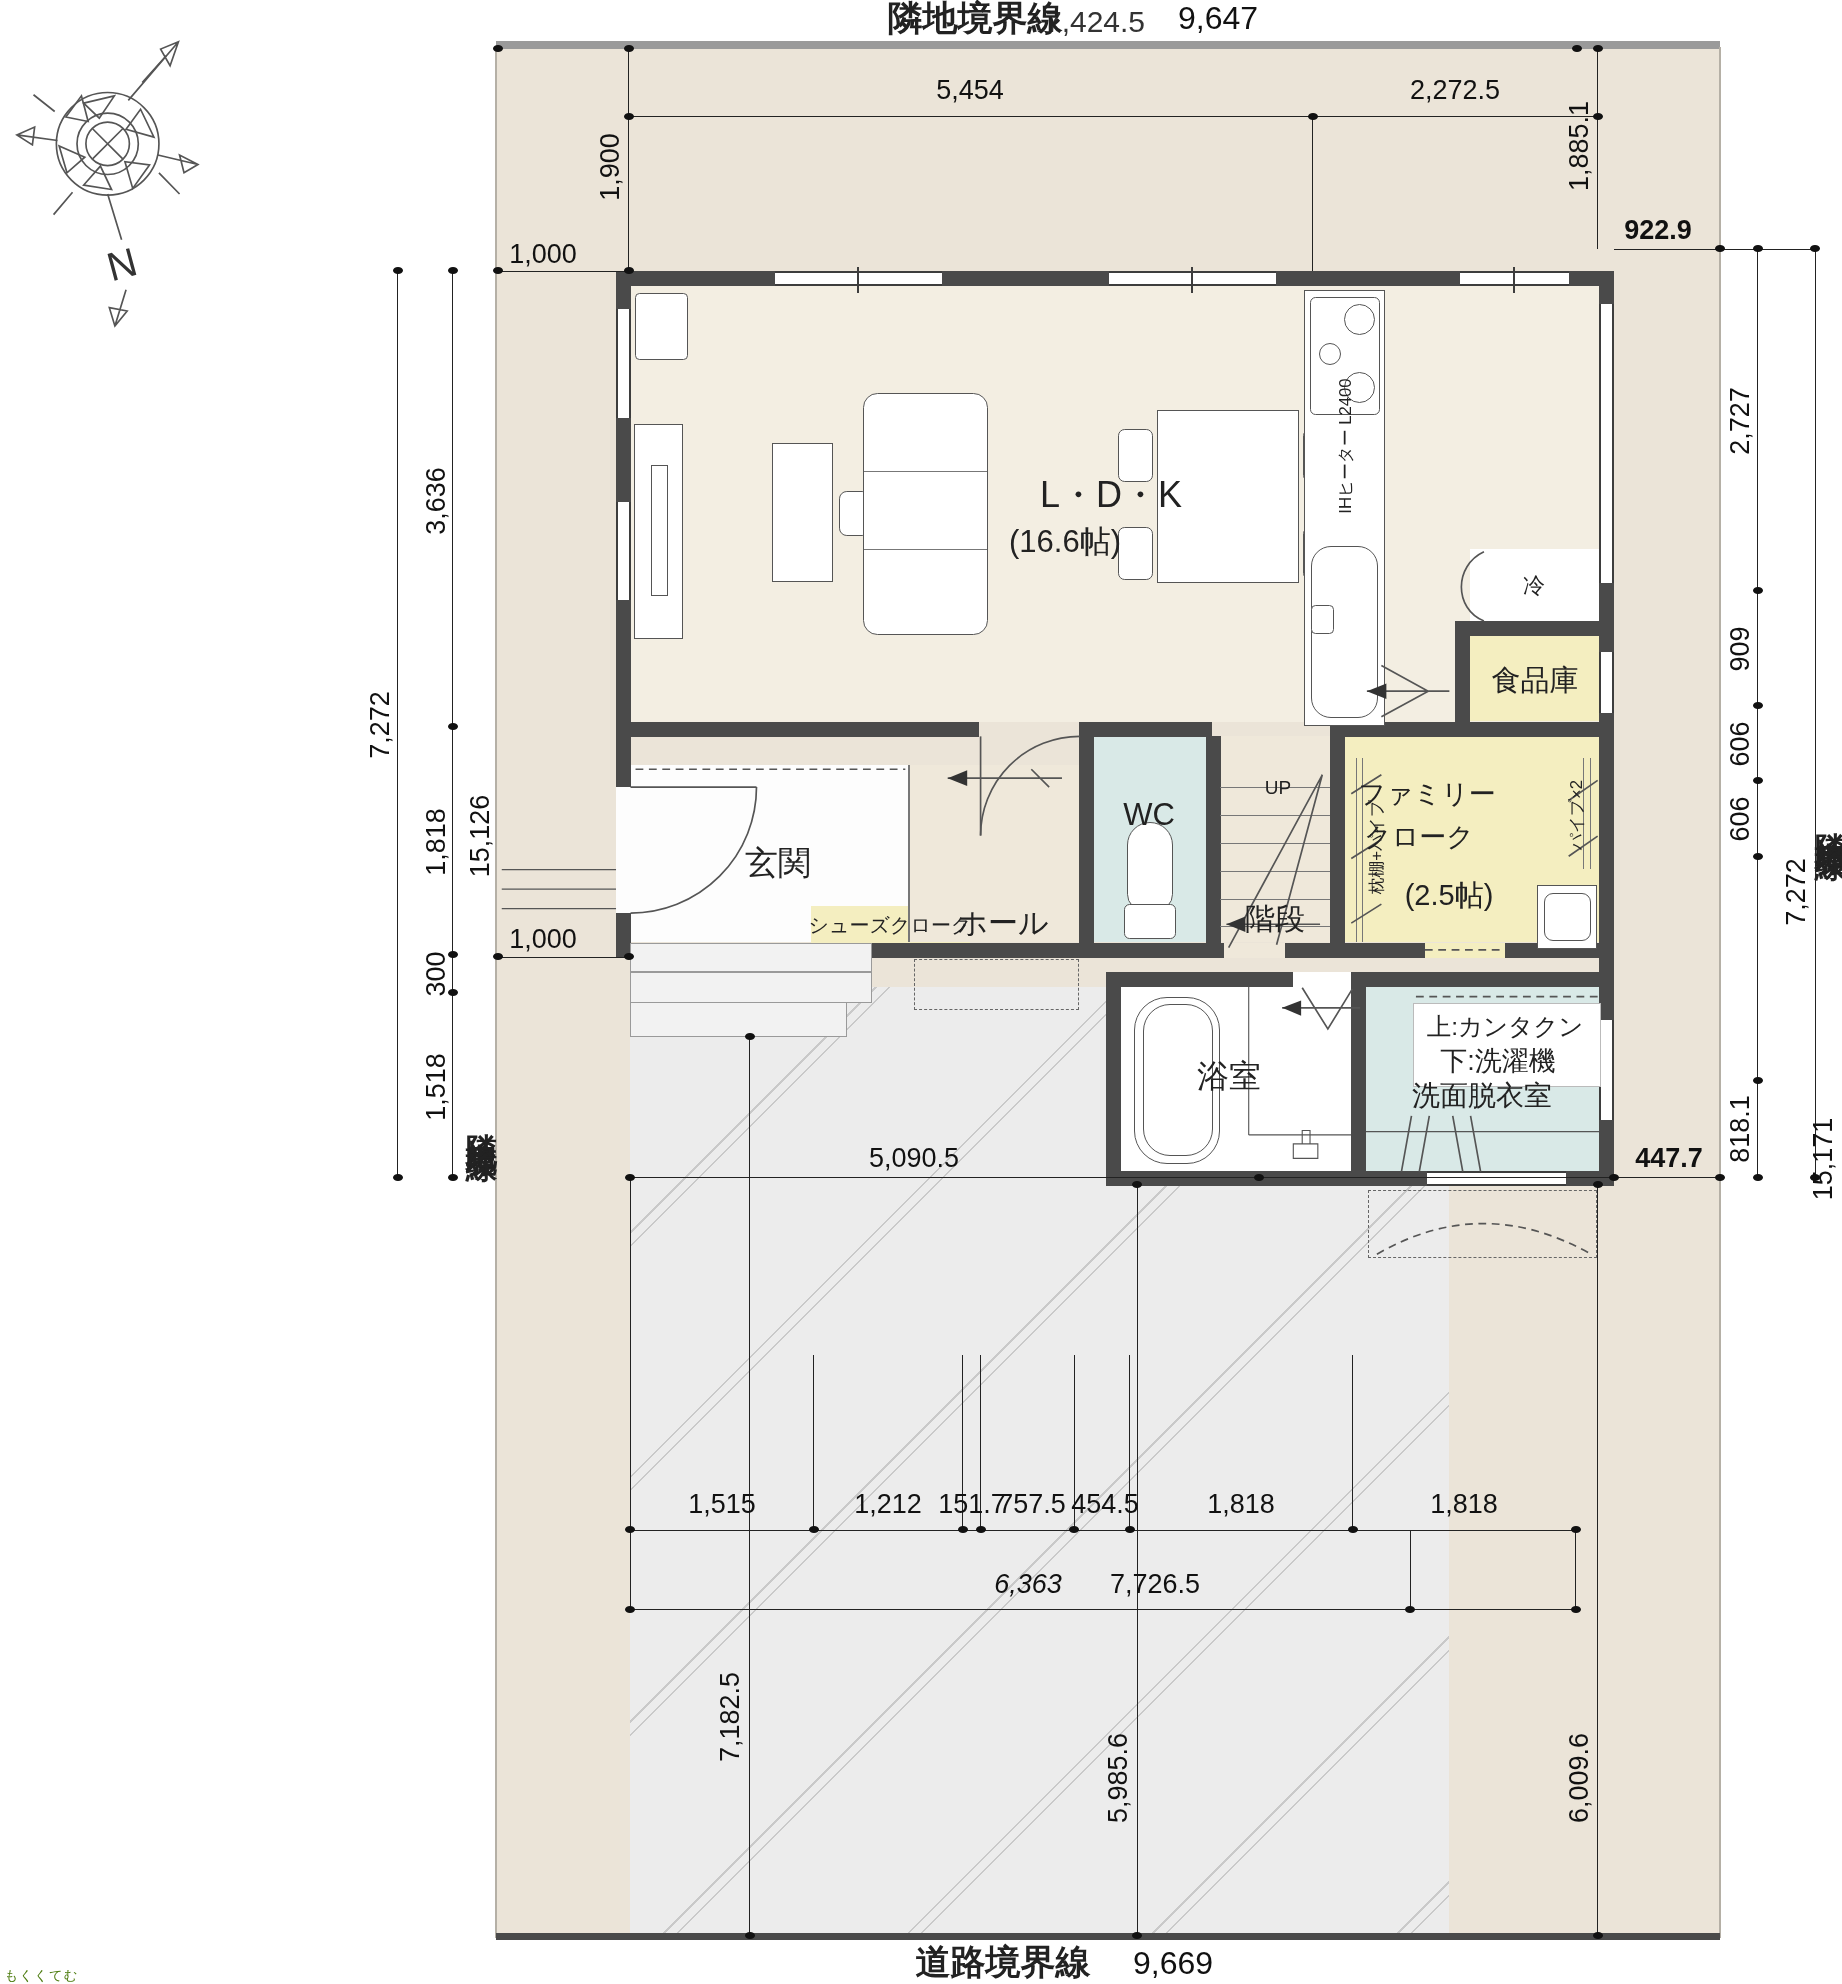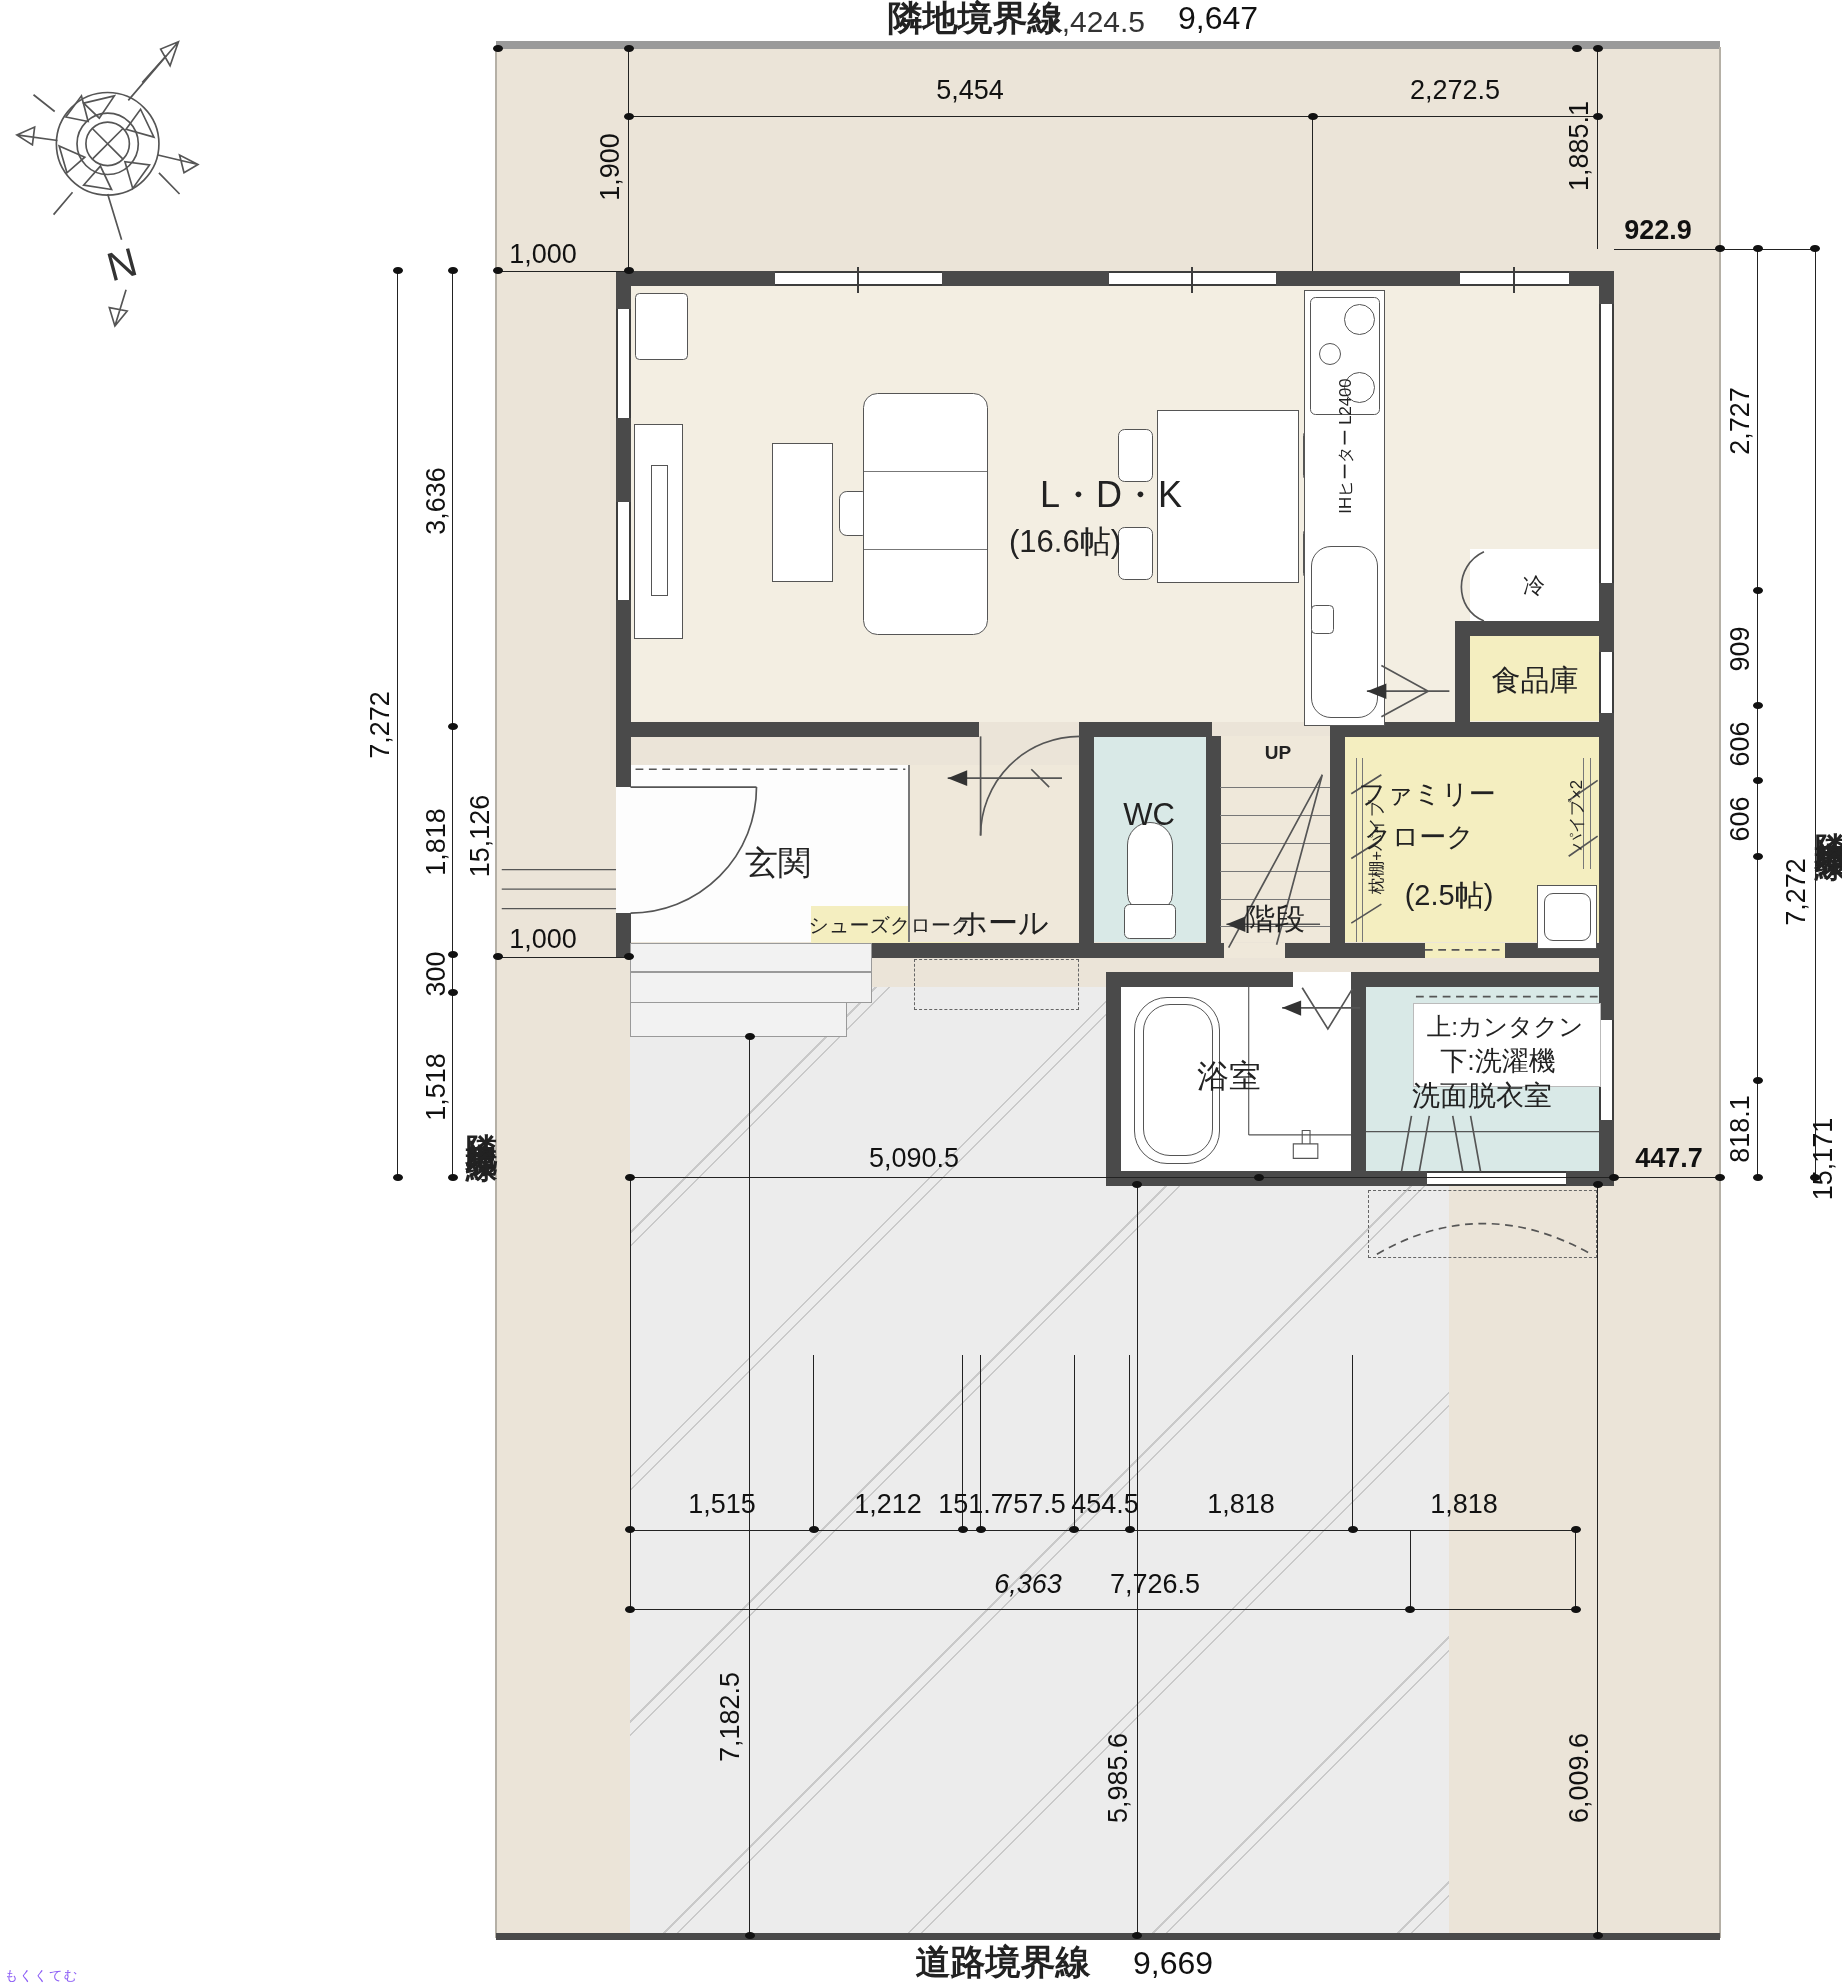--- a/index.html
+++ b/index.html
@@ -19,21 +19,21 @@
   .vtext{writing-mode:vertical-rl;letter-spacing:4.5px;white-space:nowrap;}
   .win{background:#fff;border-top:2.2px solid #3d3d3d;border-bottom:2.2px solid #3d3d3d;box-sizing:border-box;}
   .winv{background:#fff;border-left:2.2px solid #3d3d3d;border-right:2.2px solid #3d3d3d;box-sizing:border-box;}
   .mull{position:absolute;background:#3d3d3d;}
   .gray{background:#ececec;
     background-image:repeating-linear-gradient(135deg,#c9c9c9 0 1.7px,transparent 1.7px 9.5px,#c9c9c9 9.5px 11px,transparent 11px 173px);}
   .furn{border:1.7px solid #555;background:#fff;box-sizing:border-box;}
   .dashrect{border:1.7px dashed #666;box-sizing:border-box;}
   .steprect{border:1.7px solid #9a9a9a;background:#f2f2f2;box-sizing:border-box;}
   .note{white-space:nowrap;color:#222;}
-  .wm{font-size:13.4px;color:#8b5cf6;letter-spacing:1.1px;}
+  .wm{font-size:13.4px;color:#4d7c0f;letter-spacing:1.1px;}
 </style>
 </head>
 <body>
 
 <div id="canvas">
 
   <div class="abs lot" style="left:496px;top:47px;width:1224px;height:1891px;"></div>
   <div class="abs" style="left:496px;top:41px;width:1224px;height:7.8px;background:#9a9a9a;"></div>
   <div class="abs" style="left:495px;top:47px;width:1.7px;height:1891px;background:#b5b0a6;"></div>
   <div class="abs" style="left:1719px;top:47px;width:1.7px;height:1891px;background:#b5b0a6;"></div>
@@ -337,21 +337,21 @@
   <div class="abs dim cr" style="left:730px;top:1717px;">7,182.5</div>
   <div class="abs dim cr" style="left:1118px;top:1778px;">5,985.6</div>
   <div class="abs dim cr" style="left:1579px;top:1778px;">6,009.6</div>
 
   <div class="abs room c" style="left:1111px;top:495px;font-size:36px;">L・D・K</div>
   <div class="abs room c" style="left:1065px;top:542px;font-size:31px;">(16.6帖)</div>
   <div class="abs room c" style="left:778px;top:863px;font-size:33px;">玄関</div>
   <div class="abs room c" style="left:1003px;top:923px;font-size:30px;">ホール</div>
   <div class="abs room c" style="left:1149px;top:815px;font-size:31px;">WC</div>
   <div class="abs room c" style="left:1275px;top:919px;font-size:30px;">階段</div>
-  <div class="abs room c" style="left:1278px;top:753px;font-size:19px;font-weight:bold;">UP</div>
+  <div class="abs room c" style="left:1278px;top:788px;font-size:19px;">UP</div>
   <div class="abs room c" style="left:1427px;top:794px;font-size:27px;">ファミリー</div>
   <div class="abs room c" style="left:1419px;top:837px;font-size:27px;">クローク</div>
   <div class="abs room c" style="left:1449px;top:896px;font-size:29px;">(2.5帖)</div>
   <div class="abs room c" style="left:1535px;top:681px;font-size:29px;">食品庫</div>
   <div class="abs room c" style="left:890px;top:925px;font-size:20px;">シューズクローク</div>
   <div class="abs room c" style="left:1229px;top:1077px;font-size:32px;">浴室</div>
   <div class="abs room c" style="left:1482px;top:1096px;font-size:28px;">洗面脱衣室</div>
   <div class="abs note c" style="left:1505px;top:1026px;font-size:24.5px;">上:カンタクン</div>
   <div class="abs note c" style="left:1498px;top:1061px;font-size:27px;">下:洗濯機</div>
 

